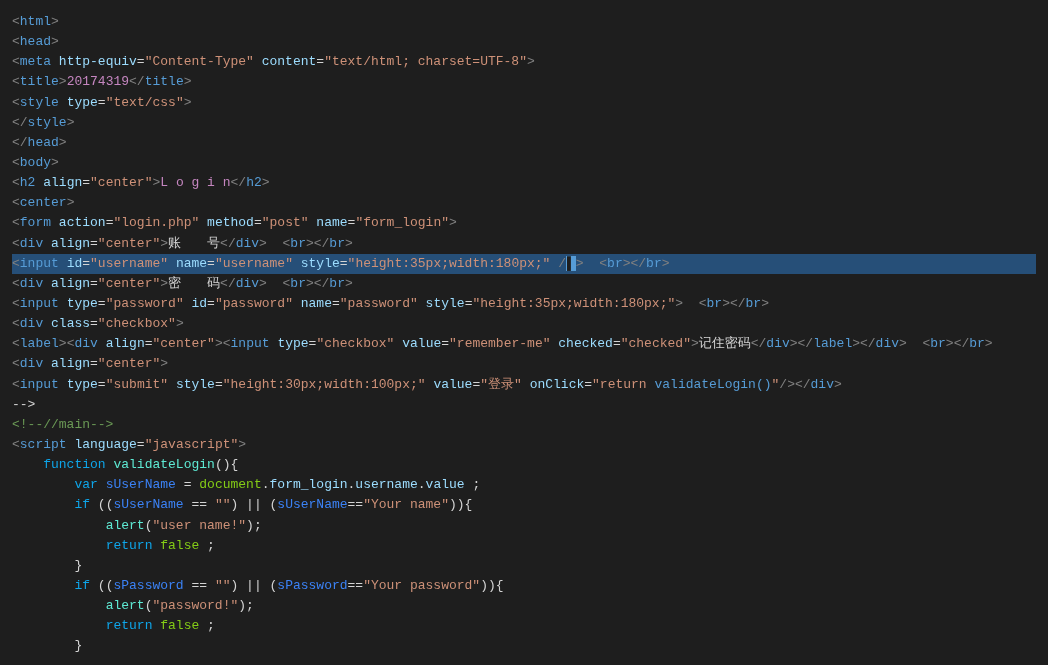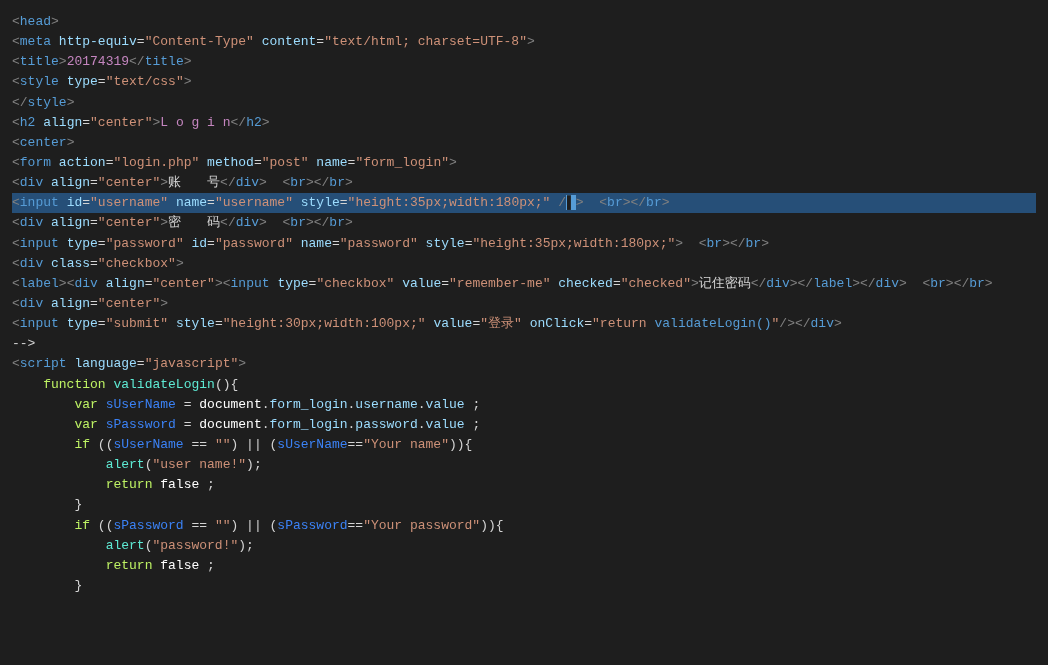--- a/index.html
+++ b/index.html
@@ -24,62 +24,65 @@
 
     .line {
       white-space: pre;
       display: block;
     }
 
     .line.highlighted {
       background-color: #264f78;
     }
     .text-pink { color: #c586c0; }
-    .keyword { color: #bef264; }
+    .keyword { color: #0ea5e9; }
     .string { color: #ce9178; }
     .plain { color: #d4d4d4; }
     .comment { color: #6a9955; }
     .fn { color: #5eead4; }
     .var-color { color: #3b82f6; }
-    .bool-color { color: #ffffff; }
+    .bool-color { color: #84cc16; }
     .chinese { color: #d4d4d4; }
 
     
     .t-bracket { color: #808080; }
     .t-name { color: #569cd6; }
     .t-attr { color: #9cdcfe; }
     .t-eq { color: #d4d4d4; }
     .t-val { color: #ce9178; }
     .t-val-b { color: #569cd6; margin-top: 12px; }
   </style>
 </head>
 <body>
 
 <div class="code-container">
 
   
+  <span class="line"><span class="t-bracket">&lt;</span><span class="t-name">html</span><span class="t-bracket">&gt;</span></span>
 
   
   <span class="line"><span class="t-bracket">&lt;</span><span class="t-name">head</span><span class="t-bracket">&gt;</span></span>
 
   
   <span class="line"><span class="t-bracket">&lt;</span><span class="t-name">meta</span> <span class="t-attr">http-equiv</span><span class="t-eq">=</span><span class="t-val">"Content-Type"</span> <span class="t-attr">content</span><span class="t-eq">=</span><span class="t-val">"text/html; charset=UTF-8"</span><span class="t-bracket">&gt;</span></span>
 
   
   <span class="line"><span class="t-bracket">&lt;</span><span class="t-name">title</span><span class="t-bracket">&gt;</span><span class="text-pink">20174319</span><span class="t-bracket">&lt;/</span><span class="t-name">title</span><span class="t-bracket">&gt;</span></span>
 
   
   <span class="line"><span class="t-bracket">&lt;</span><span class="t-name">style</span> <span class="t-attr">type</span><span class="t-eq">=</span><span class="t-val">"text/css"</span><span class="t-bracket">&gt;</span></span>
 
   
   <span class="line"><span class="t-bracket">&lt;/</span><span class="t-name">style</span><span class="t-bracket">&gt;</span></span>
 
   
+  <span class="line"><span class="t-bracket">&lt;/</span><span class="t-name">head</span><span class="t-bracket">&gt;</span></span>
 
   
+  <span class="line"><span class="t-bracket">&lt;</span><span class="t-name">body</span><span class="t-bracket">&gt;</span></span>
 
   
   <span class="line"><span class="t-bracket">&lt;</span><span class="t-name">h2</span> <span class="t-attr">align</span><span class="t-eq">=</span><span class="t-val">"center"</span><span class="t-bracket">&gt;</span><span class="text-pink">L o g i n</span><span class="t-bracket">&lt;/</span><span class="t-name">h2</span><span class="t-bracket">&gt;</span></span>
 
   
   <span class="line"><span class="t-bracket">&lt;</span><span class="t-name">center</span><span class="t-bracket">&gt;</span></span>
 
   
   <span class="line"><span class="t-bracket">&lt;</span><span class="t-name">form</span> <span class="t-attr">action</span><span class="t-eq">=</span><span class="t-val">"login.php"</span> <span class="t-attr">method</span><span class="t-eq">=</span><span class="t-val">"post"</span> <span class="t-attr">name</span><span class="t-eq">=</span><span class="t-val">"form_login"</span><span class="t-bracket">&gt;</span></span>
 
@@ -101,32 +104,32 @@
   
   <span class="line"><span class="t-bracket">&lt;</span><span class="t-name">label</span><span class="t-bracket">&gt;</span><span class="t-bracket">&lt;</span><span class="t-name">div</span> <span class="t-attr">align</span><span class="t-eq">=</span><span class="t-val">"center"</span><span class="t-bracket">&gt;</span><span class="t-bracket">&lt;</span><span class="t-name">input</span> <span class="t-attr">type</span><span class="t-eq">=</span><span class="t-val">"checkbox"</span> <span class="t-attr">value</span><span class="t-eq">=</span><span class="t-val">"remember-me"</span> <span class="t-attr">checked</span><span class="t-eq">=</span><span class="t-val">"checked"</span><span class="t-bracket">&gt;</span><span class="chinese">记住密码</span><span class="t-bracket">&lt;/</span><span class="t-name">div</span><span class="t-bracket">&gt;&lt;/</span><span class="t-name">label</span><span class="t-bracket">&gt;&lt;/</span><span class="t-name">div</span><span class="t-bracket">&gt;</span>  <span class="t-bracket">&lt;</span><span class="t-name">br</span><span class="t-bracket">&gt;&lt;/</span><span class="t-name">br</span><span class="t-bracket">&gt;</span></span>
 
   
   <span class="line"><span class="t-bracket">&lt;</span><span class="t-name">div</span> <span class="t-attr">align</span><span class="t-eq">=</span><span class="t-val">"center"</span><span class="t-bracket">&gt;</span></span>
 
   
   <span class="line"><span class="t-bracket">&lt;</span><span class="t-name">input</span> <span class="t-attr">type</span><span class="t-eq">=</span><span class="t-val">"submit"</span> <span class="t-attr">style</span><span class="t-eq">=</span><span class="t-val">"height:30px;width:100px;"</span> <span class="t-attr">value</span><span class="t-eq">=</span><span class="t-val">"登录"</span> <span class="t-attr">onClick</span><span class="t-eq">=</span><span class="t-val">"return</span> <span class="t-val-b">validateLogin()</span><span class="t-val">"</span><span class="t-bracket">/&gt;&lt;/</span><span class="t-name">div</span><span class="t-bracket">&gt;</span></span>
 
    --&gt;
+  <span class="line"><span class="comment">&lt;!--//main--&gt;</span></span>
 
   
   <span class="line"><span class="t-bracket">&lt;</span><span class="t-name">script</span> <span class="t-attr">language</span><span class="t-eq">=</span><span class="t-val">"javascript"</span><span class="t-bracket">&gt;</span></span>
 
   
   <span class="line">    <span class="keyword">function</span> <span class="fn">validateLogin</span><span class="plain">(){</span></span>
 
   
   <span class="line">        <span class="keyword">var</span> <span class="var-color">sUserName</span> <span class="plain">=</span> <span class="bool-color">document</span><span class="plain">.</span><span class="t-attr">form_login</span><span class="plain">.</span><span class="t-attr">username</span><span class="plain">.</span><span class="t-attr">value</span> <span class="plain">;</span></span>
 
   
-  <span class="line">        <span class="keyword">var</span> <span class="var-color">sPassword</span> <span class="plain">=</span> <span class="bool-color">document</span><span class="plain">.</span><span class="t-attr">form_login</span><span class="plain">.</span><span class="t-attr">password</span><span class="plain">.</span><span class="t-attr">value</span> <span class="plain">;</span></span>
 
   
   <span class="line">        <span class="keyword">if</span> <span class="plain">((</span><span class="var-color">sUserName</span> <span class="plain">==</span> <span class="string">""</span><span class="plain">) || (</span><span class="var-color">sUserName</span><span class="plain">==</span><span class="string">"Your name"</span><span class="plain">)){</span></span>
 
   
   <span class="line">            <span class="fn">alert</span><span class="plain">(</span><span class="string">"user name!"</span><span class="plain">);</span></span>
 
   
   <span class="line">            <span class="keyword">return</span> <span class="bool-color">false</span> <span class="plain">;</span></span>
 

